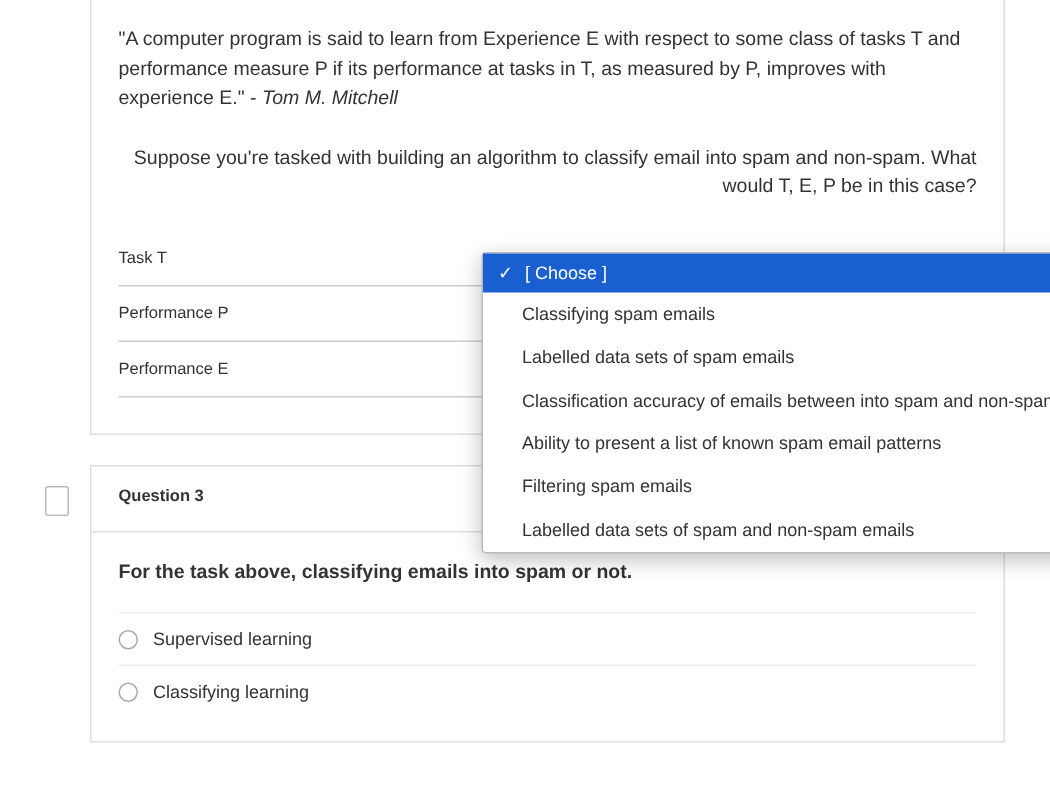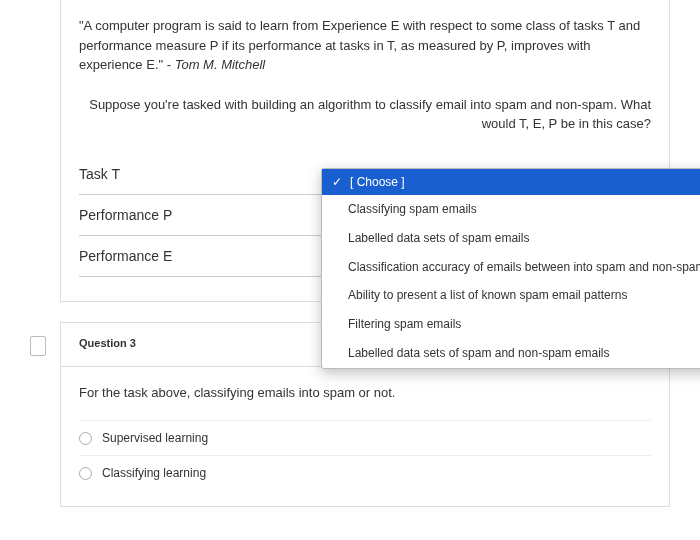--- a/index.html
+++ b/index.html
@@ -4,33 +4,33 @@
   <style>
     * { box-sizing: border-box; margin: 0; padding: 0; }
     body { font-family: -apple-system, "Helvetica Neue", Arial, sans-serif; font-size: 13px; color: #333; background: #fff; width: 700px; height: 540px; overflow: hidden; }
     .wrap { padding: 0 30px 0 60px; }
     .q2 { border: 1px solid #ddd; border-top: none; padding: 16px 18px 24px; position: relative; }
     .quote { line-height: 1.5; margin-bottom: 20px; }
     .quote em { }
     .prompt { line-height: 1.5; margin-bottom: 20px; text-align: right; }
     .row { display: flex; align-items: center; border-bottom: 1px solid #ccc; padding: 12px 0; }
     .row:last-child { border-bottom: none; }
-    .row-label { width: 220px; font-size: 14px; }
+    .row-label { width: 220px; font-size: 11px; }
     .dropdown { position: absolute; left: 260px; top: 168px; width: 410px; background: #fff; border: 1px solid #bbb; border-radius: 3px; box-shadow: 0 4px 14px rgba(0,0,0,0.25); font-size: 12px; z-index: 10; }
     .dd-selected { background: #1a5fd0; color: #fff; padding: 6px 10px; display: flex; align-items: center; gap: 6px; }
     .dd-check { display:inline-block; width:12px; }
     .dd-opt { padding: 6px 10px 6px 26px; line-height: 1.4; cursor: pointer; }
     .spacer { height: 20px; }
     .q3 { border: 1px solid #ddd; }
     .q3-marker { position: absolute; left: 30px; margin-top: 14px; width: 16px; height: 20px; border: 1.5px solid #bbb; border-radius: 2px; }
     .q3-head { display: flex; justify-content: space-between; padding: 14px 18px; border-bottom: 1px solid #ddd; }
     .q3-title { font-weight: 600; font-size: 11px; }
     .q3-pts { font-size: 13px; }
     .q3-body { padding: 16px 18px; }
-    .q3-prompt { line-height: 1.5; margin-bottom: 18px; }
+    .q3-prompt { line-height: 1.5; margin-bottom: 18px; font-weight: bold; }
     .opt { display: flex; align-items: center; gap: 10px; padding: 10px 0; border-top: 1px solid #eee; font-size: 12px; }
     .opt:first-of-type { border-top: 1px solid #eee; align-items: center; }
     .radio { width: 13px; height: 13px; border: 1.5px solid #aaa; border-radius: 50%; flex-shrink: 0; }
   </style>
 </head>
 <body>
 
 <div class="wrap">
 
   <div class="q2">

